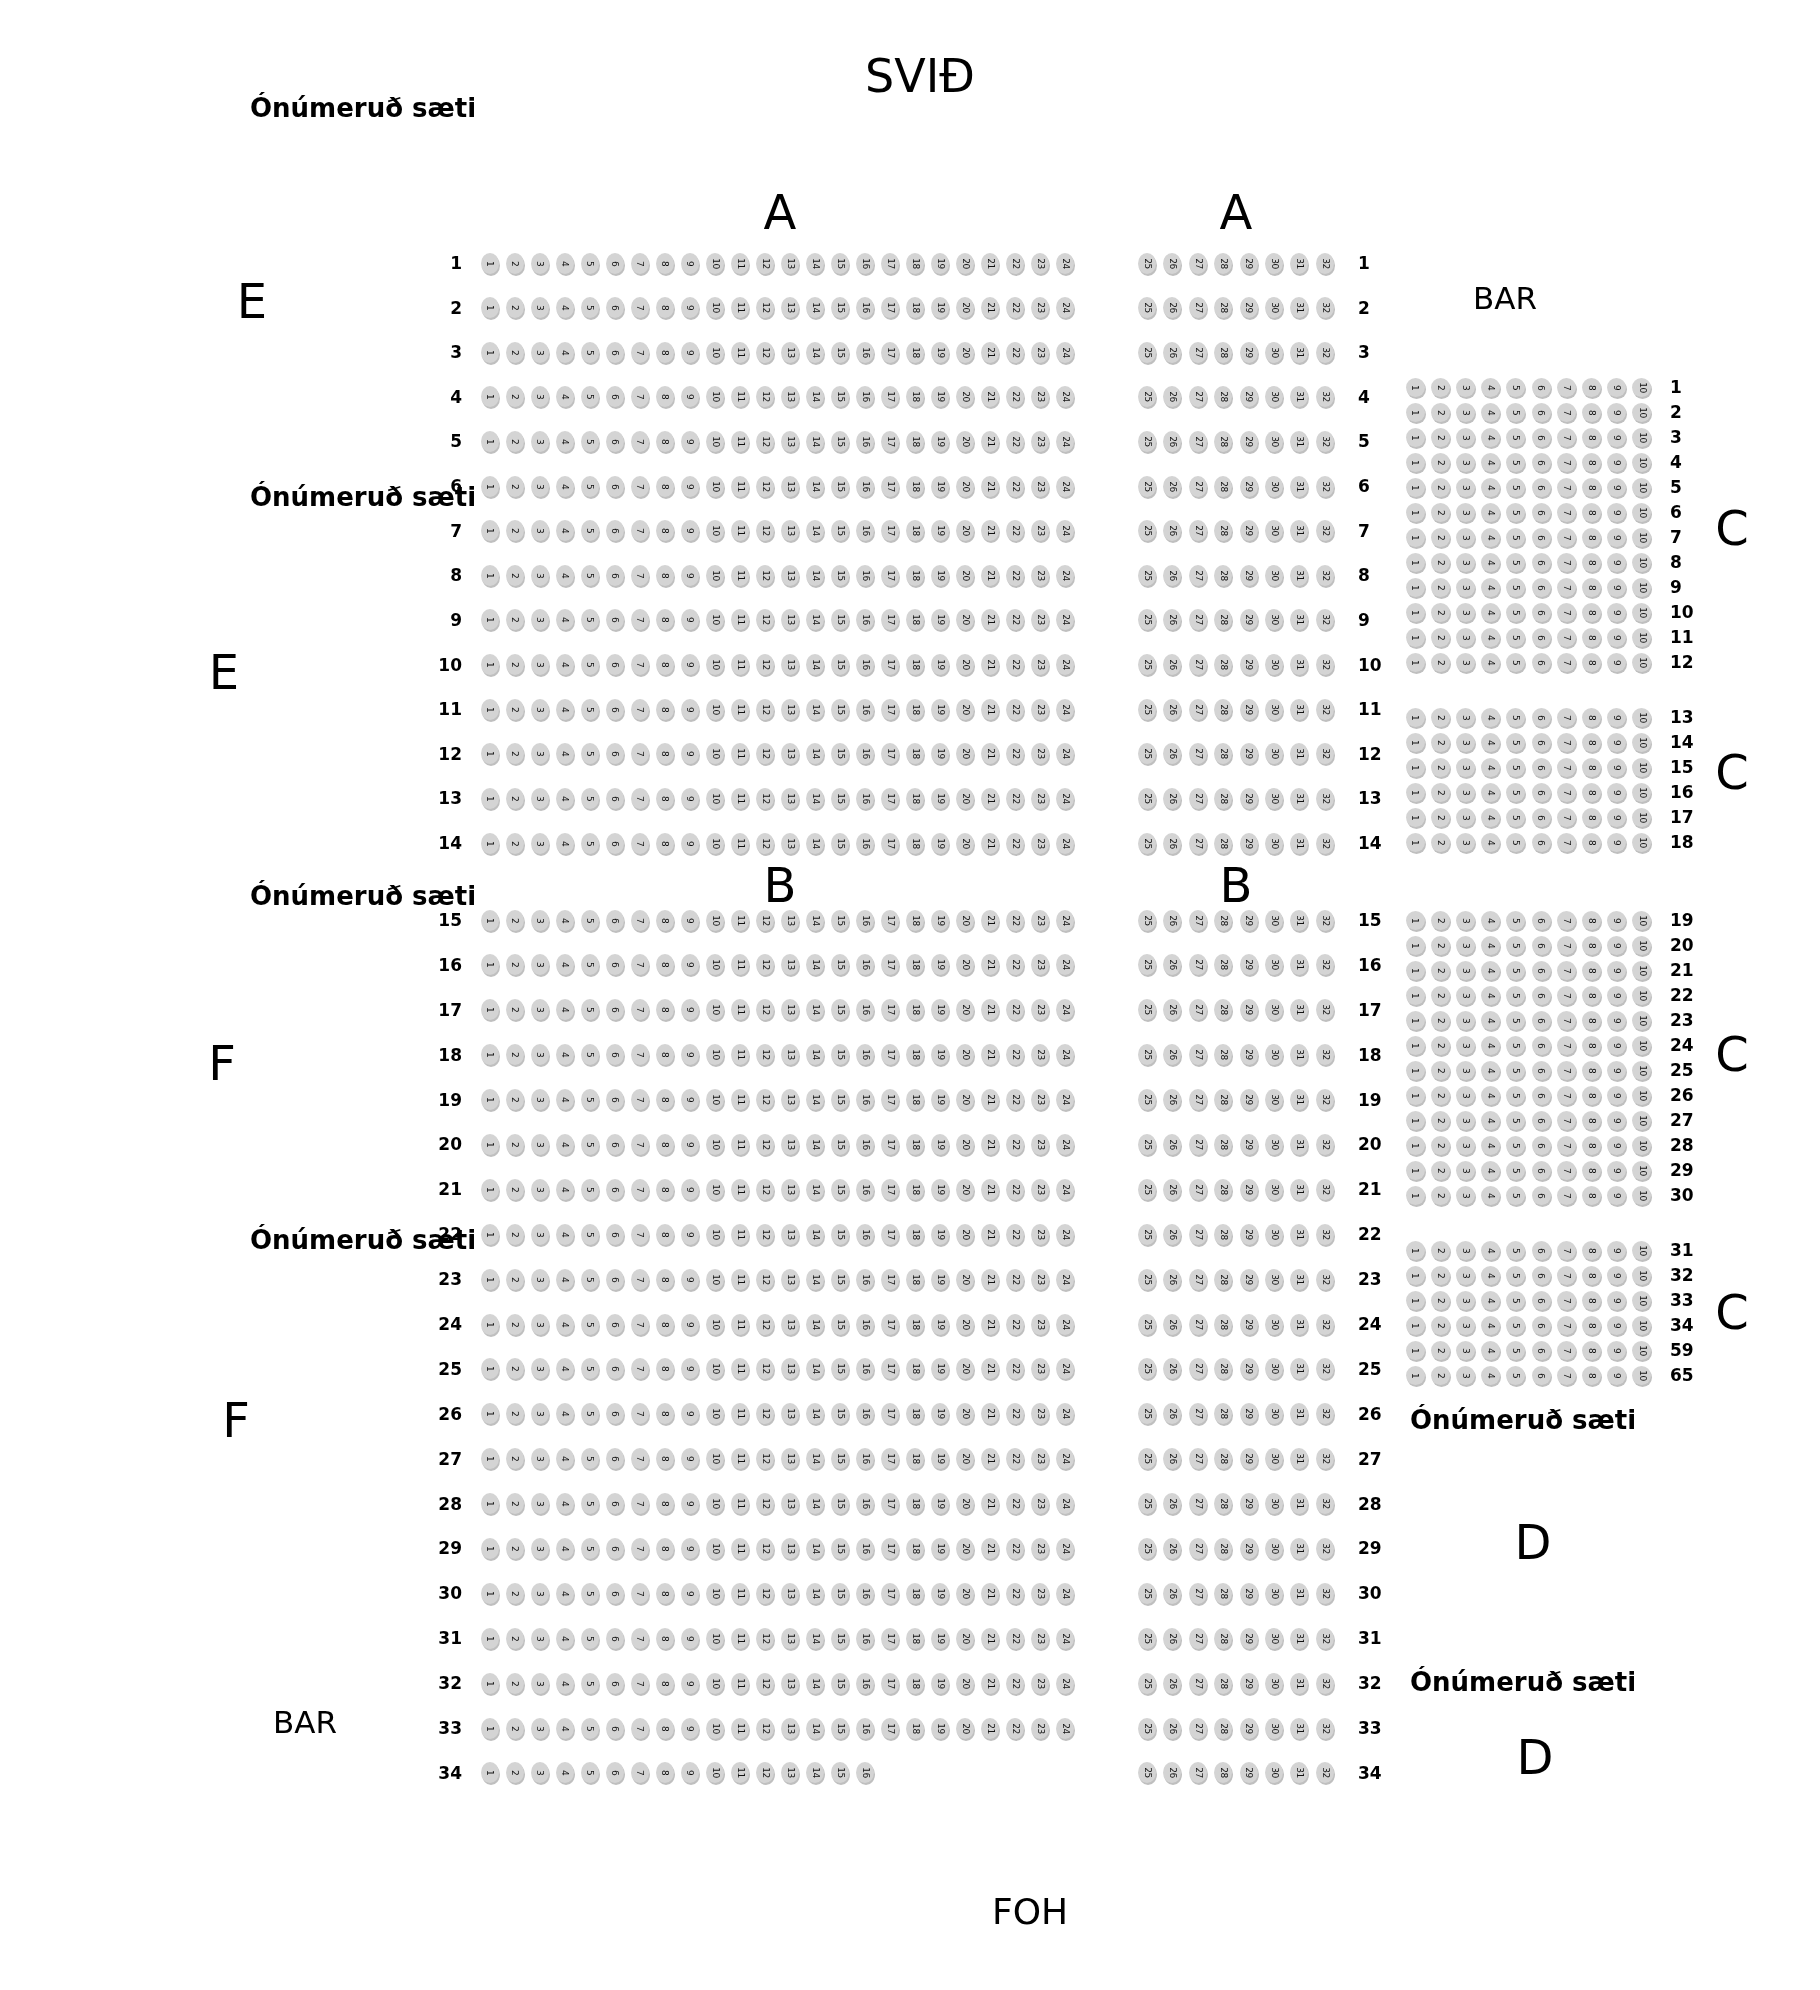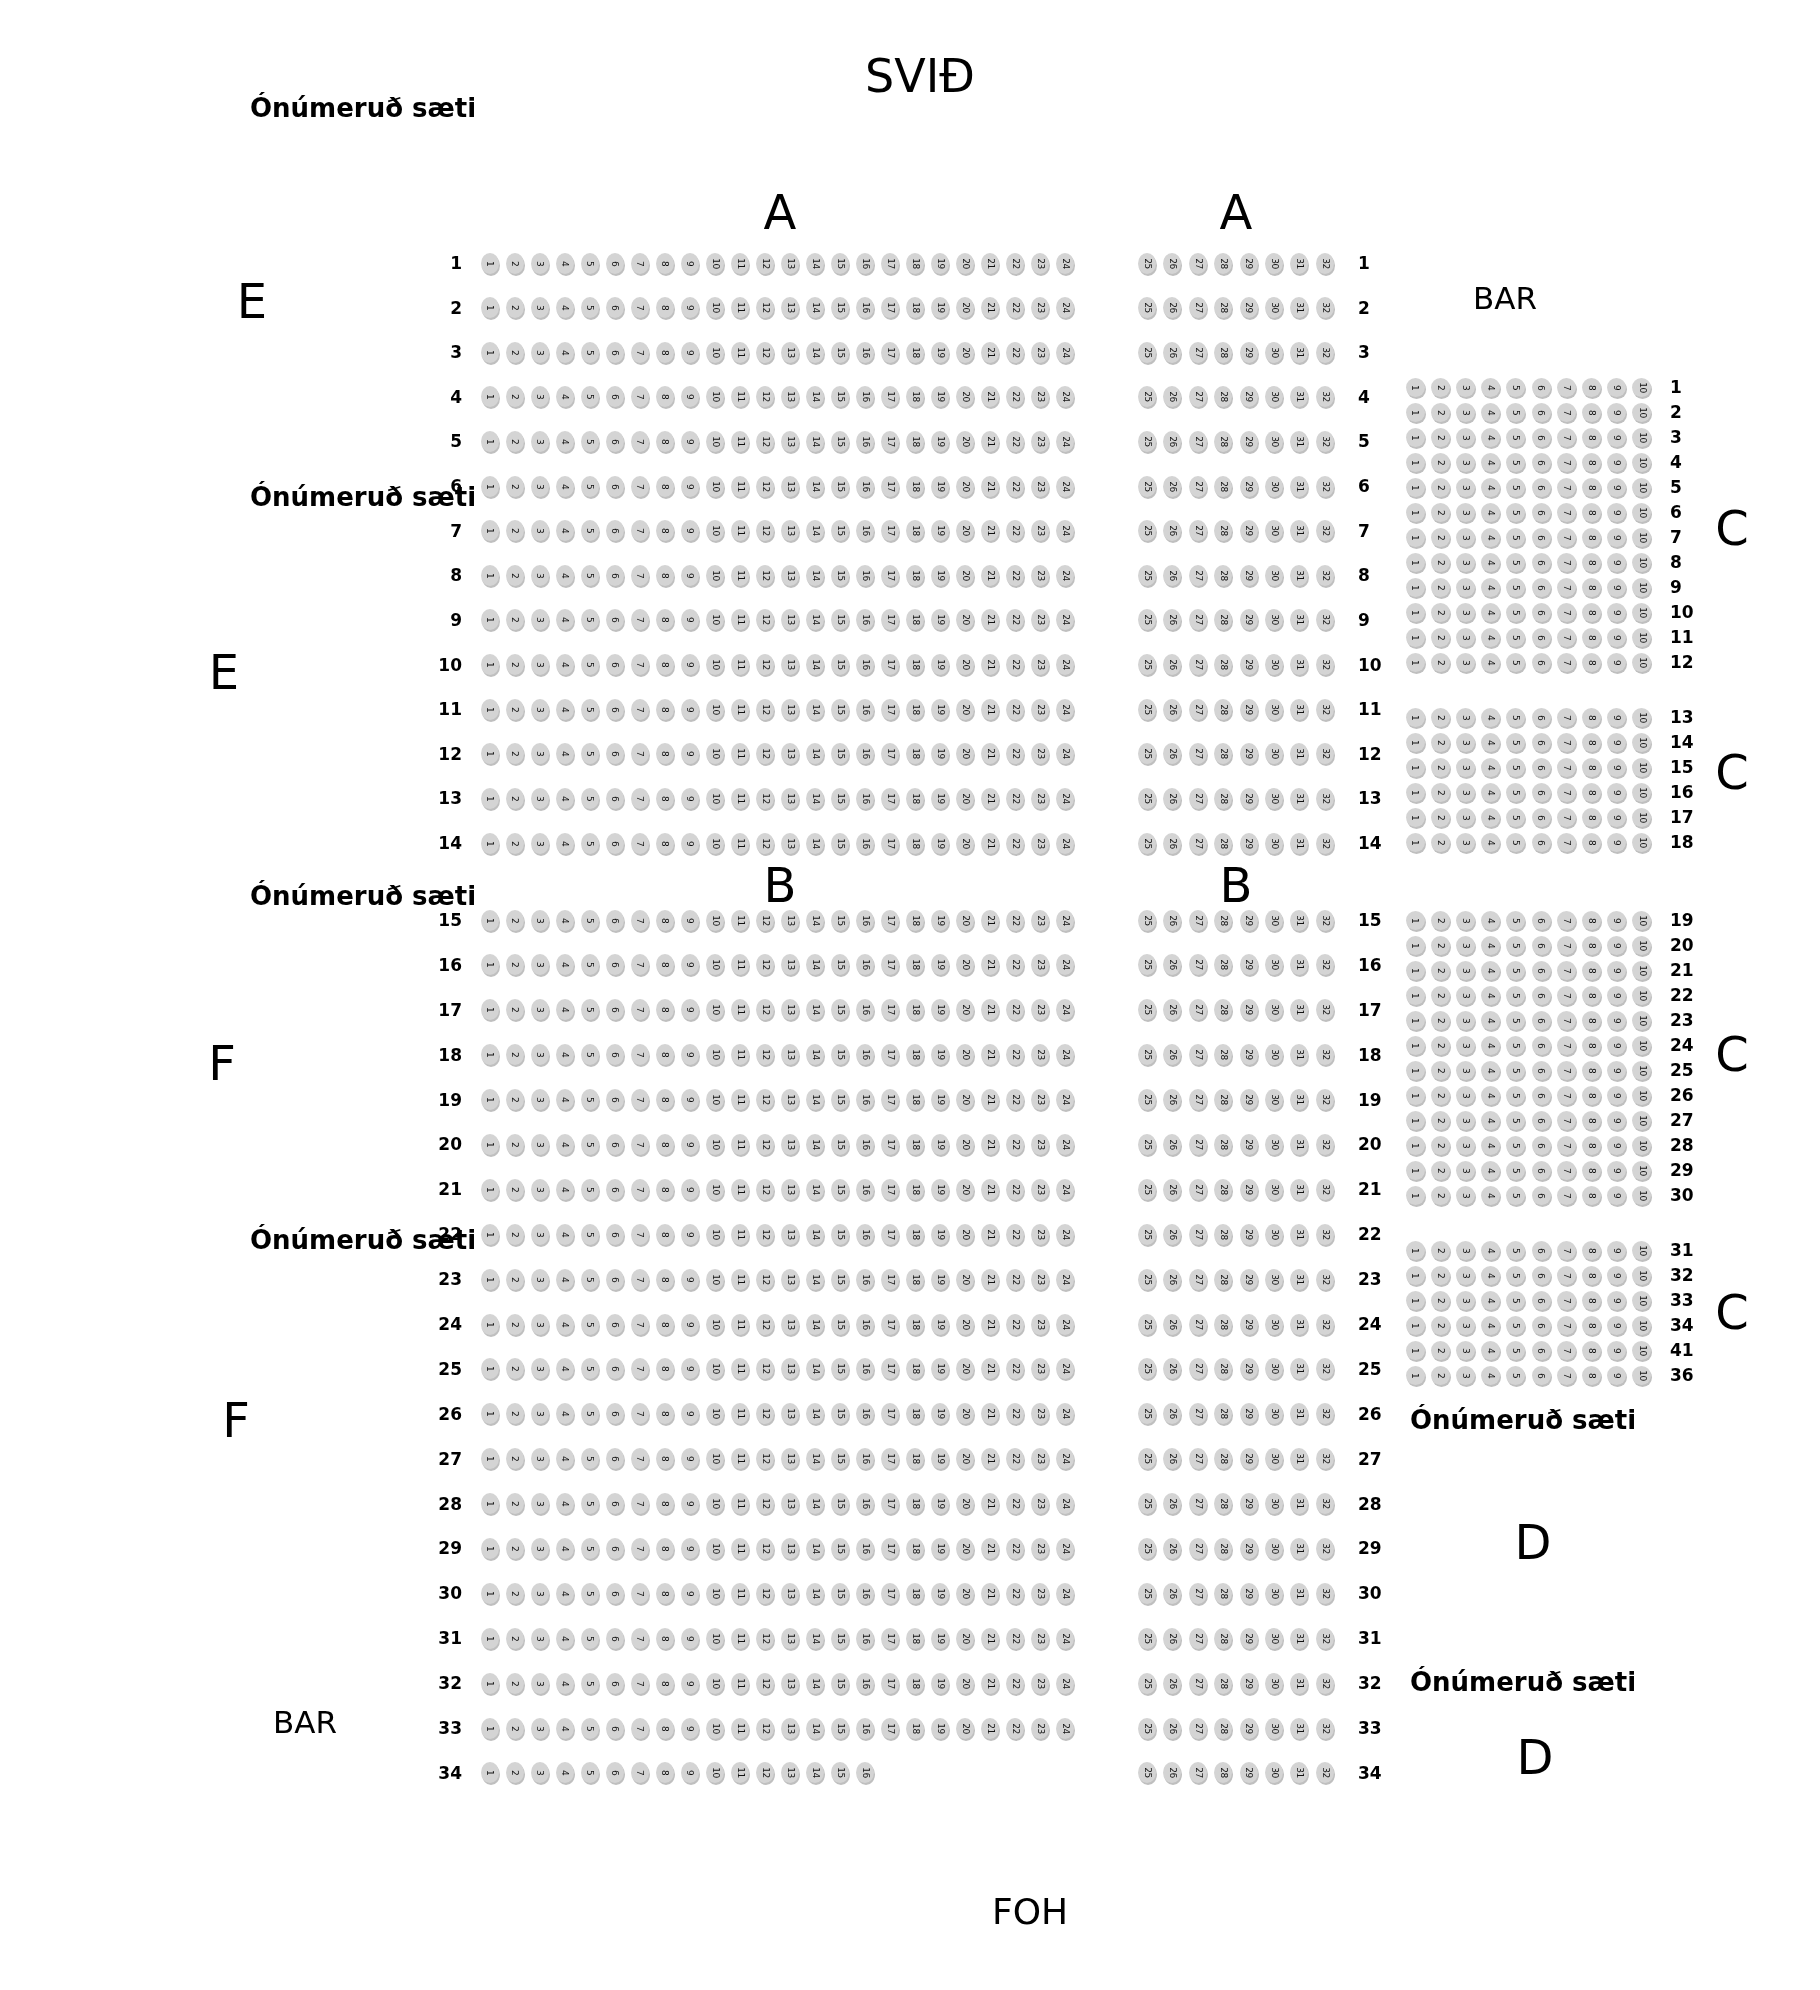--- a/index.html
+++ b/index.html
@@ -4476,21 +4476,21 @@
       </div>
       <div class="seat" style="left: 1581.9px; top: 1340.5px; width: 19px; height: 19px;">
         <span>8</span>
       </div>
       <div class="seat" style="left: 1607.1px; top: 1340.5px; width: 19px; height: 19px;">
         <span>9</span>
       </div>
       <div class="seat" style="left: 1632.3px; top: 1340.5px; width: 19px; height: 19px;">
         <span>10</span>
       </div>
-      <div class="row-label r-right" style="left: 1670px; top: 1350px;">41</div>
+      <div class="row-label r-right" style="left: 1670px; top: 1350px;">59</div>
       <div class="seat" style="left: 1405.5px; top: 1365.5px; width: 19px; height: 19px;">
         <span>1</span>
       </div>
       <div class="seat" style="left: 1430.7px; top: 1365.5px; width: 19px; height: 19px;">
         <span>2</span>
       </div>
       <div class="seat" style="left: 1455.9px; top: 1365.5px; width: 19px; height: 19px;">
         <span>3</span>
       </div>
       <div class="seat" style="left: 1481.1px; top: 1365.5px; width: 19px; height: 19px;">
@@ -4507,15 +4507,15 @@
       </div>
       <div class="seat" style="left: 1581.9px; top: 1365.5px; width: 19px; height: 19px;">
         <span>8</span>
       </div>
       <div class="seat" style="left: 1607.1px; top: 1365.5px; width: 19px; height: 19px;">
         <span>9</span>
       </div>
       <div class="seat" style="left: 1632.3px; top: 1365.5px; width: 19px; height: 19px;">
         <span>10</span>
       </div>
-      <div class="row-label r-right" style="left: 1670px; top: 1375px;">36</div>
+      <div class="row-label r-right" style="left: 1670px; top: 1375px;">65</div>
     </div>
 </div>
 
 </body></html>

